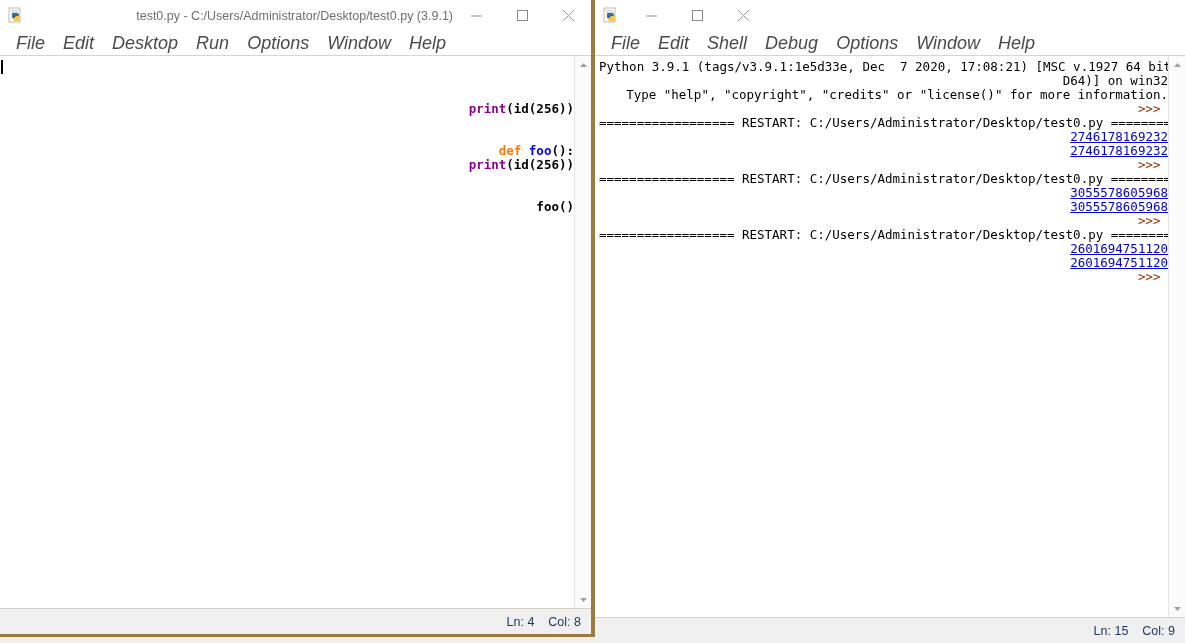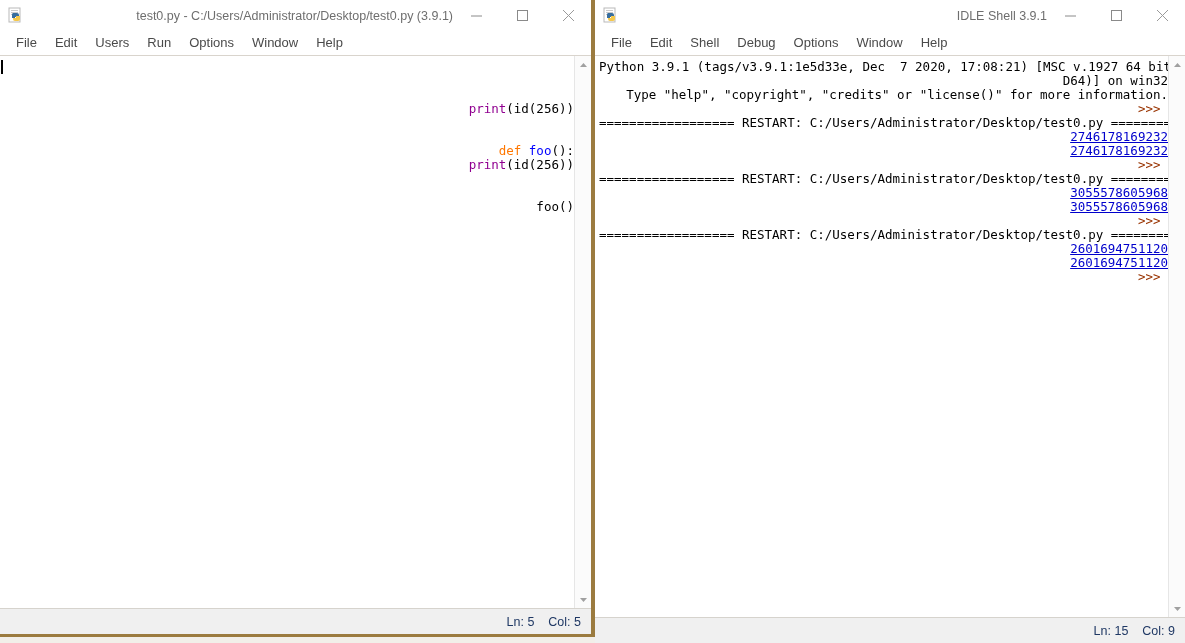--- a/index.html
+++ b/index.html
@@ -84,25 +84,26 @@
     height: 25px;
     display: flex;
     align-items: center;
     background: #ffffff;
     flex: 0 0 auto;
     padding-left: 7px;
     border-bottom: 1px solid #d9d4cd;
     box-sizing: border-box;
   }
   .menuitem {
-    font-size: 13px;
+    font-size: 18px;
     color: #4a4a4a;
     padding: 0 9px;
     line-height: 24px;
     white-space: nowrap;
+    font-style: italic;
   }
 
   
   .textwrap {
     flex: 1 1 auto;
     display: flex;
     min-height: 0;
     background: #ffffff;
     position: relative;
   }
@@ -176,21 +177,21 @@
 
   
   #editor-window {
     left: 0;
     top: 0;
     width: 595px;
     height: 637px;
     border-right: 4px solid #9b7b3f;
     border-bottom: 3px solid #9b7b3f;
   }
-  #editor-window .textarea { padding-left: 16px; }
+  #editor-window .textarea { padding-left: 16px; font-weight: bold; }
 
   
   #shell-window {
     left: 595px;
     top: 0;
     width: 590px;
     height: 643px;
   }
   #shell-window .textarea { padding-left: 4px; }
 </style>
@@ -231,21 +232,21 @@
             <line x1="0" y1="0" x2="11" y2="11" stroke="#9a9a9a" stroke-width="1"></line>
             <line x1="11" y1="0" x2="0" y2="11" stroke="#9a9a9a" stroke-width="1"></line>
           </svg>
       </div>
     </div>
   </div>
 
   <div class="menubar">
     <div class="menuitem">File</div>
     <div class="menuitem">Edit</div>
-    <div class="menuitem">Users</div>
+    <div class="menuitem">Desktop</div>
     <div class="menuitem">Run</div>
     <div class="menuitem">Options</div>
     <div class="menuitem">Window</div>
     <div class="menuitem">Help</div>
   </div>
 
   <div class="textwrap">
     <div class="textarea" id="editor-code">
       <div class="cursor-bar"></div>
     <div class="codeline"><span class="tok-builtin">print</span><span class="tok-plain">(id(256))</span></div><div class="codeline">&nbsp;</div><div class="codeline">&nbsp;</div><div class="codeline"><span class="tok-kw">def </span><span class="tok-def">foo</span><span class="tok-plain">():</span></div><div class="codeline"><span class="tok-plain">    </span><span class="tok-builtin">print</span><span class="tok-plain">(id(256))</span></div><div class="codeline">&nbsp;</div><div class="codeline">&nbsp;</div><div class="codeline"><span class="tok-plain">foo()</span></div><div class="codeline">&nbsp;</div></div>
@@ -257,39 +258,38 @@
       </div>
       <div class="sb-arrow down">
         <svg width="9" height="6" viewBox="0 0 9 6">
             <path d="M4.5 5 L1 1 L8 1 Z" fill="#a0a0a0"></path>
           </svg>
       </div>
     </div>
   </div>
 
   <div class="statusbar">
-    <span class="status-seg">Ln: 5</span>
-    <span class="status-seg">Col: 5</span>
+    <span class="status-seg">Ln: 4</span>
+    <span class="status-seg">Col: 8</span>
   </div>
 </div>
 
 <div class="window" id="shell-window">
 
   <div class="titlebar">
     <div class="app-icon">
       <svg width="17" height="17" viewBox="0 0 17 17">
         <rect x="1" y="1" width="11" height="14" fill="#ffffff" stroke="#b9b9b9" stroke-width="1"></rect>
         <rect x="3" y="3" width="7" height="1" fill="#c9c9c9"></rect>
         <rect x="3" y="5" width="7" height="1" fill="#c9c9c9"></rect>
         <rect x="3" y="7" width="5" height="1" fill="#c9c9c9"></rect>
         <path d="M5 6 h4 a2 2 0 0 1 2 2 v2 h-4 v1 h-3 v-3 a2 2 0 0 1 1-2 z" fill="#386e9e"></path>
         <path d="M8 9 h4 v3 a2 2 0 0 1-2 2 h-3 a2 2 0 0 1-2-2 v-1 h3 z" fill="#f5c84b"></path>
       </svg>
     </div>
-    <div class="title-text">IDLE Shell 3.9.1</div>
     <div class="winbtns">
       <div class="winbtn">
         <svg width="11" height="11" viewBox="0 0 11 11">
             <line x1="0" y1="6" x2="11" y2="6" stroke="#8a8a8a" stroke-width="1"></line>
           </svg>
       </div>
       <div class="winbtn">
         <svg width="11" height="11" viewBox="0 0 11 11">
             <rect x="0.5" y="0.5" width="10" height="10" fill="none" stroke="#8a8a8a" stroke-width="1"></rect>
           </svg>

